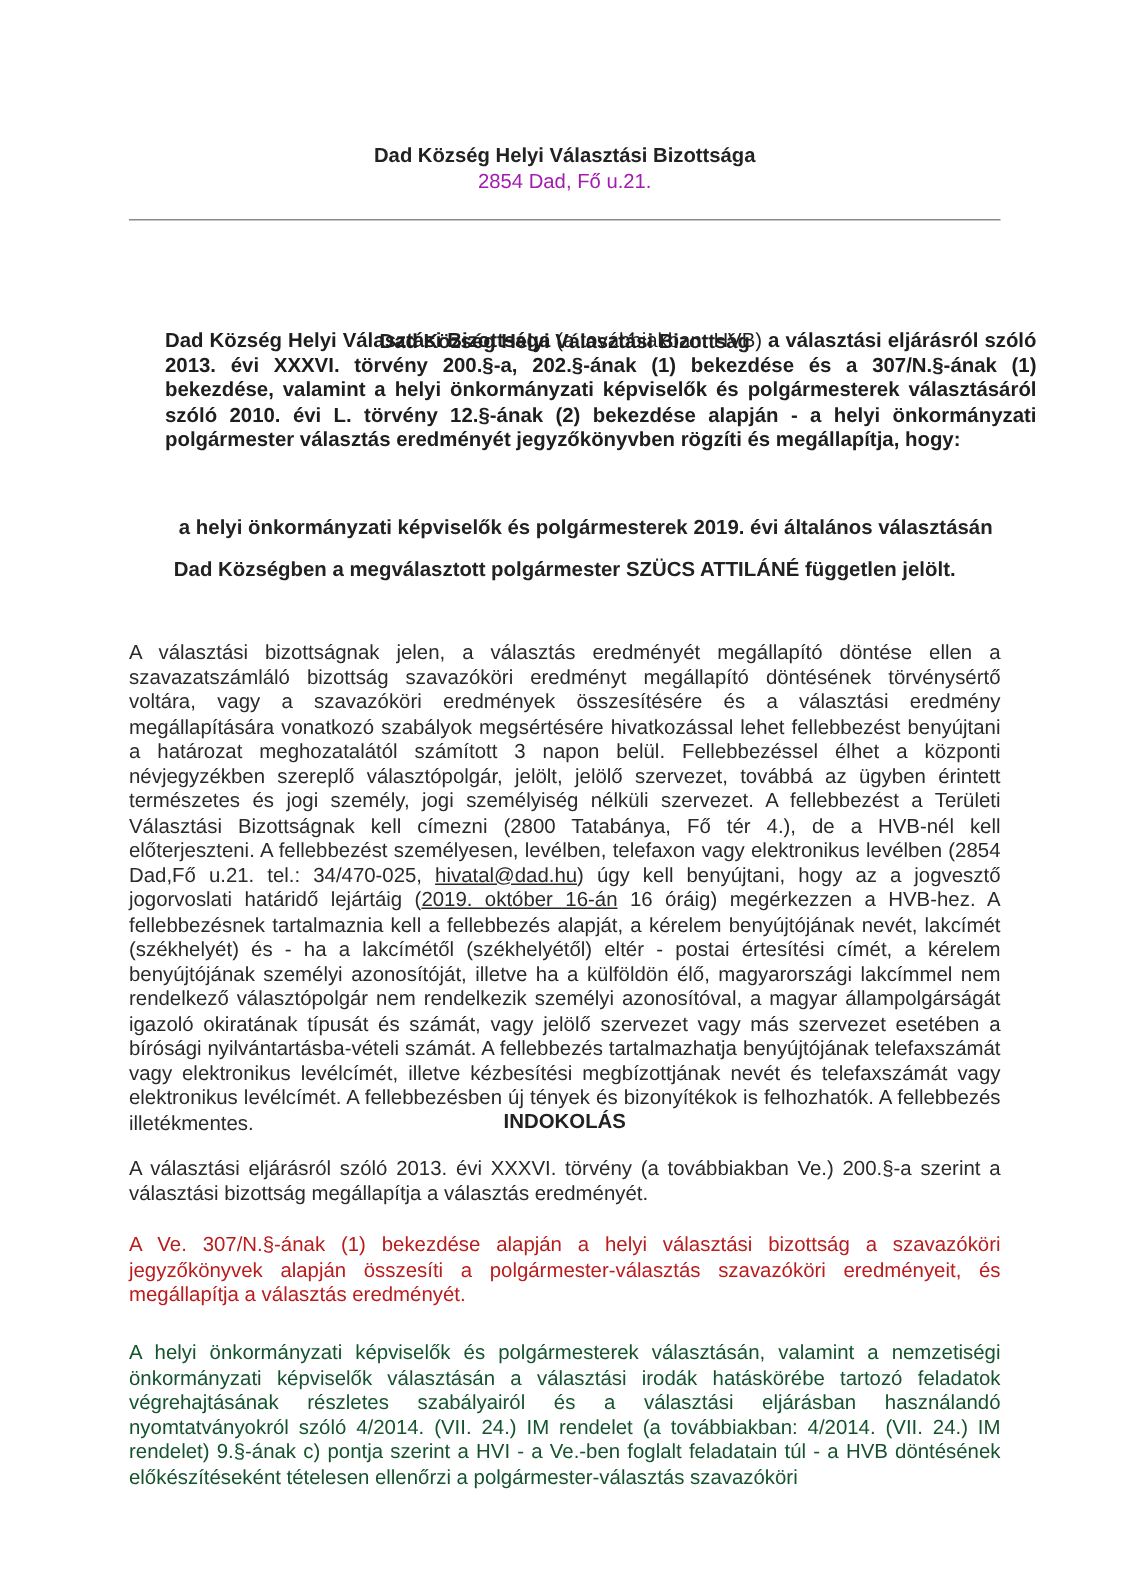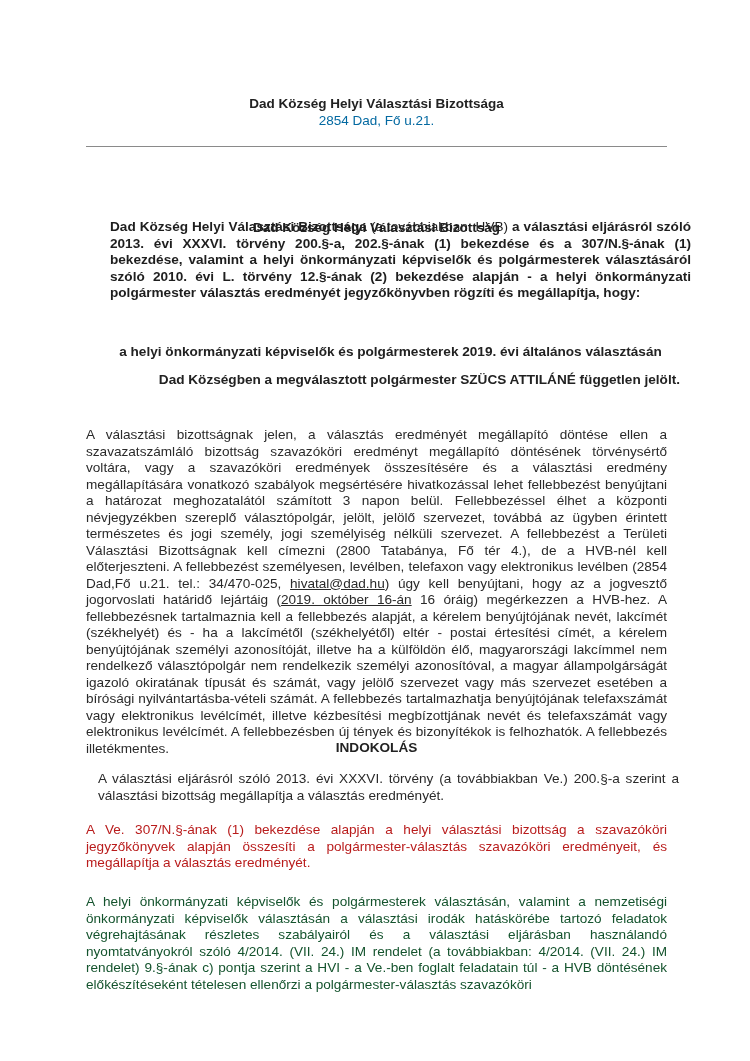--- a/index.html
+++ b/index.html
@@ -1,31 +1,31 @@
 <!DOCTYPE html>
 <html><head>
   <meta charset="utf-8">
   <style>
     html, body { margin: 0; padding: 0; background: #ffffff; }
     body { width: 750px; height: 1061px; position: relative; overflow: hidden;
            font-family: "Liberation Sans", sans-serif; color: #1a1a1a; }
     .page { position: absolute; left: 86px; width: 581px; top: 0; }
     .hdr-title { position: absolute; top: 96px; left: 0; width: 581px; font-size: 13.5px; font-weight: bold; text-align: center; color: #222; }
-    .hdr-addr { position: absolute; top: 113px; left: 0; width: 581px; font-size: 13.5px; text-align: center; color: #0369a1; }
+    .hdr-addr { position: absolute; top: 113px; left: 0; width: 581px; font-size: 13.5px; text-align: center; color: #a21caf; }
     .rule { position: absolute; top: 146px; left: 0; width: 581px; height: 0; border-top: 1.5px solid #8a8a8a; }
     .doc-title { position: absolute; top: 180px; left: 0; width: 581px; font-size: 13.5px; font-weight: bold; text-align: center; color: #222; line-height: 16px; margin-top: 40px; }
     .doc-title .num { text-decoration: underline; }
     .block { position: absolute; left: 0; width: 581px; font-size: 13.6px; line-height: 16.5px; text-align: justify; color: #1e1e1e; }
     .bold { font-weight: bold; }
     .intro { top: 219px; margin-left: 24px; }
     .decision1 { position: absolute; top: 344px; left: 14px; width: 581px; font-size: 13.6px; font-weight: bold; text-align: center; color: #222; }
-    .decision2 { position: absolute; top: 372px; left: 13px; width: 581px; font-size: 13.6px; font-weight: bold; text-align: right; color: #222; }
+    .decision2 { position: absolute; top: 372px; left: 0; width: 581px; font-size: 13.6px; font-weight: bold; text-align: center; color: #222; }
     .appeal { top: 427px; color: #2a2a2a; }
     .section-title { position: absolute; top: 740px; left: 0; width: 581px; font-size: 13.6px; font-weight: bold; text-align: center; color: #222; }
-    .r1 { top: 771px; color: #2a2a2a; margin-left: 12px; }
+    .r1 { top: 771px; color: #2a2a2a; }
     .r2 { top: 822px; color: #b91c1c; }
     .r3 { top: 894px; color: #14532d; }
     .ul { text-decoration: underline; }
   </style>
 </head>
 <body>
 
 <div class="page">
   <div class="hdr-title">Dad Község Helyi Választási Bizottsága</div>
   <div class="hdr-addr">2854 Dad, Fő u.21.</div>

